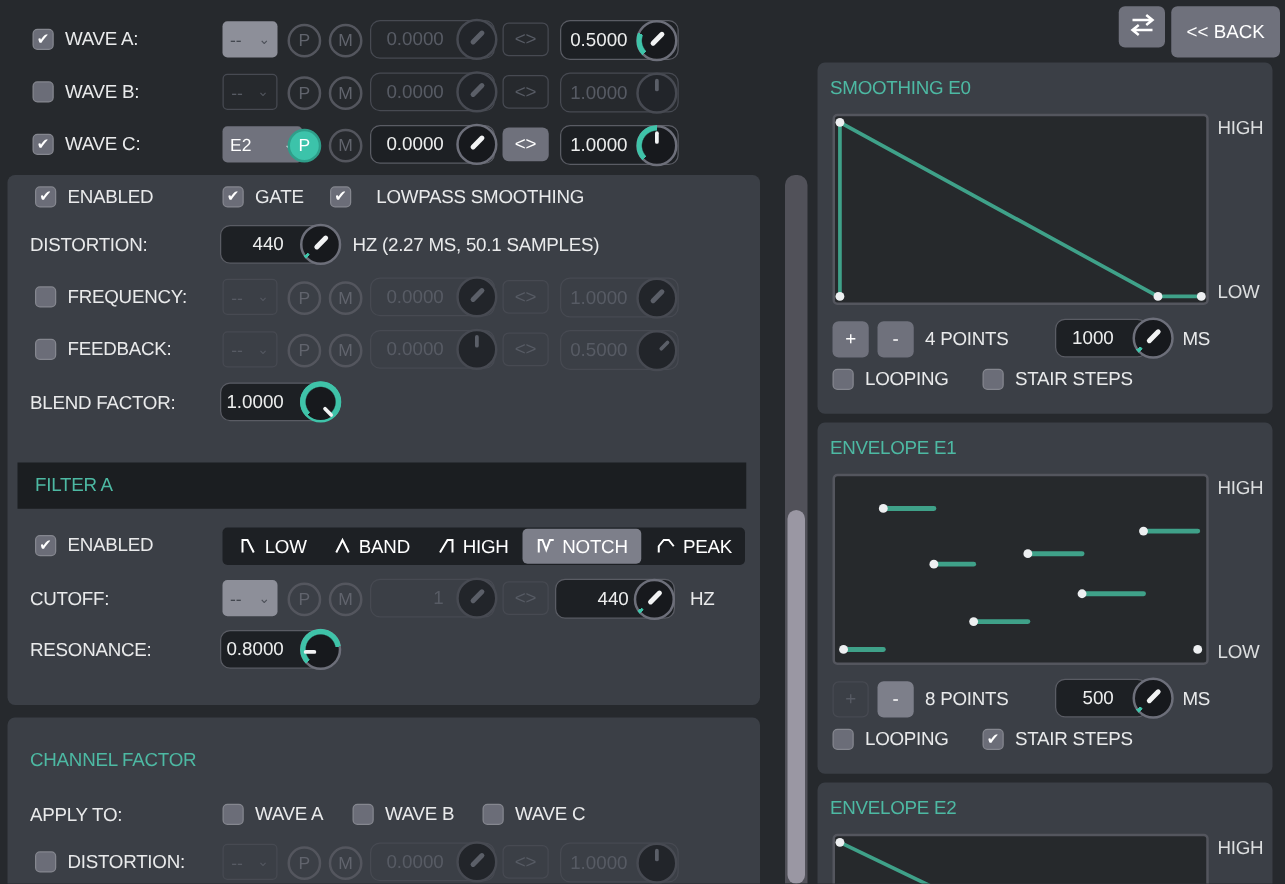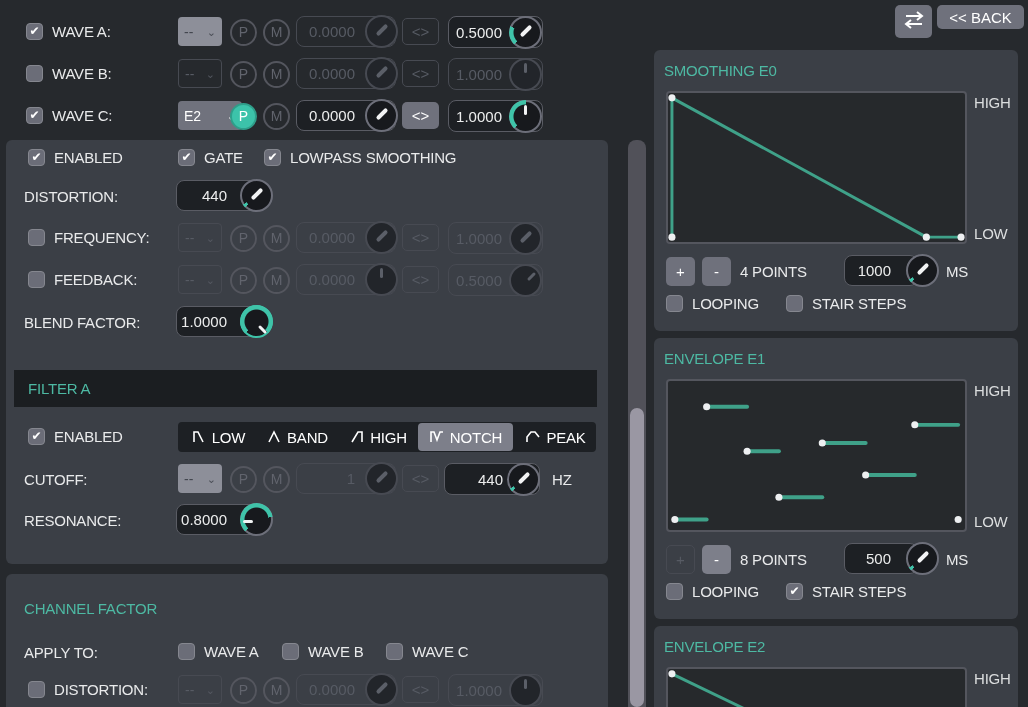--- a/index.html
+++ b/index.html
@@ -70,21 +70,21 @@
 <div class="stage">
 
   <div class="btn" style="left:895px;top:5px;width:37px;height:33px">
     <span>
       <svg width="20" height="18" viewBox="0 0 20 18" fill="none" stroke="#fff" stroke-width="2">
         <path d="M2 5 H17 M13 1 L18 5 L13 9"></path>
           <path d="M18 13 H3 M7 9 L2 13 L7 17"></path>
       </svg>
     </span>
   </div>
-  <div class="btn" style="left:937px;top:5px;width:87px;height:24px">
+  <div class="btn" style="left:937px;top:5px;width:87px;height:41px">
     <span>&lt;&lt; BACK</span>
   </div>
 
   <div class="cb on" style="left:26px;top:23px">✔</div>
   <div class="lbl" style="left:52px;top:22px">WAVE A:</div>
   <div class="dd lite" style="left:178px;top:17px;width:44px">
     <span class="ph">--</span>
     <span class="chev ph">⌄</span>
   </div>
   <div class="circ" style="left:230px;top:19px">P</div>
@@ -141,28 +141,29 @@
       <span class="needle" style="--a:0deg"></span>
     </div>
 
   <div class="panel" style="left:6px;top:140px;width:602px;height:424px"></div>
 
   <div class="cb on" style="left:28px;top:149px">✔</div>
   <div class="lbl" style="left:54px;top:148px">ENABLED</div>
   <div class="cb on" style="left:178px;top:149px">✔</div>
   <div class="lbl" style="left:204px;top:148px">GATE</div>
   <div class="cb on" style="left:264px;top:149px">✔</div>
-  <div class="lbl" style="left:290px;top:148px">LOWPASS SMOOTHING</div>
+  <div class="lbl" style="left:301px;top:148px">LOWPASS SMOOTHING</div>
 
   <div class="lbl" style="left:24px;top:187px">DISTORTION:</div>
   <div class="fld" style="left:176px;top:180px;width:82px;height:31px;padding-right:30px">440</div>
   <div class="knob" style="left:240px;top:179px;--arc:0.04">
       <span class="arc"></span>
       <span class="pencil"></span>
     </div>
+  <div class="lbl" style="left:282px;top:187px">HZ (2.27 MS, 50.1 SAMPLES)</div>
 
   <div class="cb" style="left:28px;top:229px"></div>
   <div class="lbl" style="left:54px;top:228px">FREQUENCY:</div>
   <div class="dd dim" style="left:178px;top:223px;width:44px">
     <span class="ph">--</span>
     <span class="chev">⌄</span>
   </div>
   <div class="circ" style="left:230px;top:225px">P</div>
   <div class="circ" style="left:263px;top:225px">M</div>
   <div class="fld dim" style="left:296px;top:222px;width:100px;height:31px;padding-right:40px">0.0000</div>

